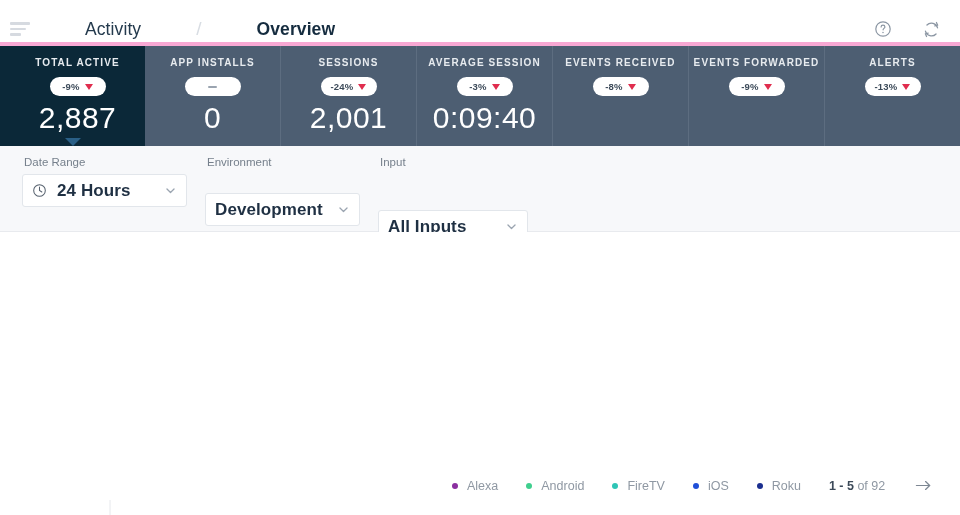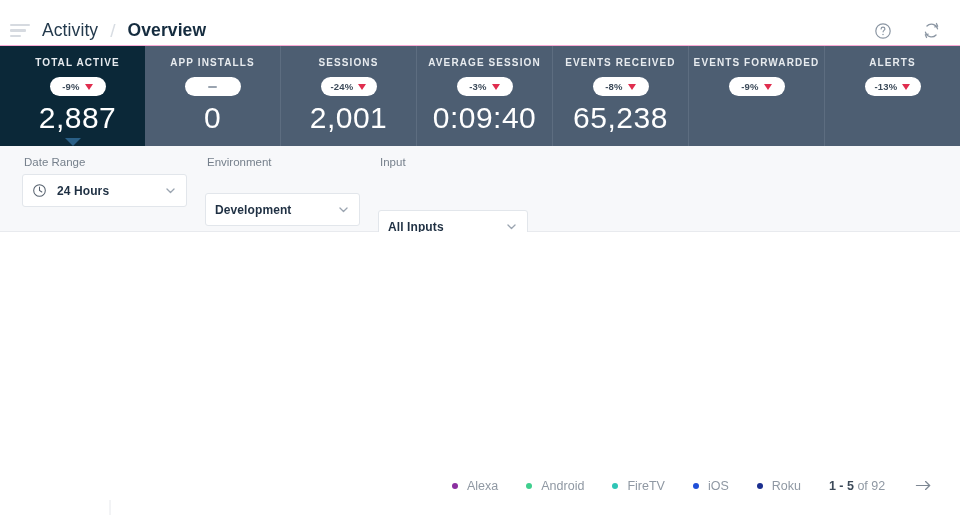--- a/index.html
+++ b/index.html
@@ -7,22 +7,23 @@
     width:960px;height:515px;overflow:hidden;
     background:#ffffff;
     font-family:"Liberation Sans","DejaVu Sans",sans-serif;
     color:#1c2b3a;
     -webkit-font-smoothing:antialiased;
   }
   
   .topbar{
     height:46px;display:flex;align-items:center;
     padding:16px 18px 0 10px;background:#fff;
-    border-bottom:1px solid #f9a8d4;
+    border-bottom:4px solid #f9a8d4;
     box-sizing:border-box;
+    gap:43px;
   }
   .hamburger{width:22px;height:16px;display:flex;flex-direction:column;
     justify-content:center;gap:3px;cursor:pointer;margin-right:10px;}
   .hamburger i{display:block;height:2.5px;background:#d6dae0;border-radius:1px;}
   .hamburger i:nth-child(1){width:20px;}
   .hamburger i:nth-child(2){width:16px;}
   .hamburger i:nth-child(3){width:11px;}
   .crumb{font-size:17.5px;color:#243a4d;letter-spacing:.1px;}
   .crumb.active{font-weight:bold;color:#152c3f;}
   .crumb-sep{color:#d8dde3;margin:0 12px;font-size:19px;font-weight:300;}
@@ -74,21 +75,21 @@
   .field{display:flex;flex-direction:column;}
   .field-label{font-size:11.5px;color:#76808c;margin-bottom:6px;padding-left:2px;}
   .select{
     height:33px;background:#fff;border:1px solid #e2e6eb;border-radius:3px;
     display:flex;align-items:center;padding:0 9px;box-sizing:border-box;cursor:pointer;
   }
   .select.w1{width:165px;}
   .select.w2{width:155px;margin-top:19px;}
   .select.w3{width:150px;margin-top:36px;}
   .select .clock{margin-right:10px;color:#56616e;display:flex;}
-  .select .val{font-size:12px;font-weight:bold;color:#1f3043;letter-spacing:.1px;}
+  .select .val{font-size:17px;font-weight:bold;color:#1f3043;letter-spacing:.1px;}
   .select .caret{margin-left:auto;color:#9aa4b0;display:flex;}
 
   
   .chart-wrap{position:relative;height:296px;background:#fff;}
   .legend{
     display:flex;align-items:center;gap:0;
     position:absolute;left:452px;top:246px;
   }
   .leg{display:flex;align-items:center;margin-right:28px;}
   .leg .dot{width:6px;height:6px;border-radius:50%;margin-right:9px;}
@@ -165,21 +166,20 @@
         <i class="tri"></i>
       </div>
       <div class="kpi-value">0:09:40</div>
     </div>
     <div class="kpi">
       <div class="kpi-label">EVENTS RECEIVED</div>
       <div class="kpi-badge">
         <span>-8%</span>
         <i class="tri"></i>
       </div>
-      <div class="kpi-value">65,238</div>
     </div>
     <div class="kpi">
       <div class="kpi-label">EVENTS FORWARDED</div>
       <div class="kpi-badge">
         <span>-9%</span>
         <i class="tri"></i>
       </div>
     </div>
     <div class="kpi">
       <div class="kpi-label">ALERTS</div>

